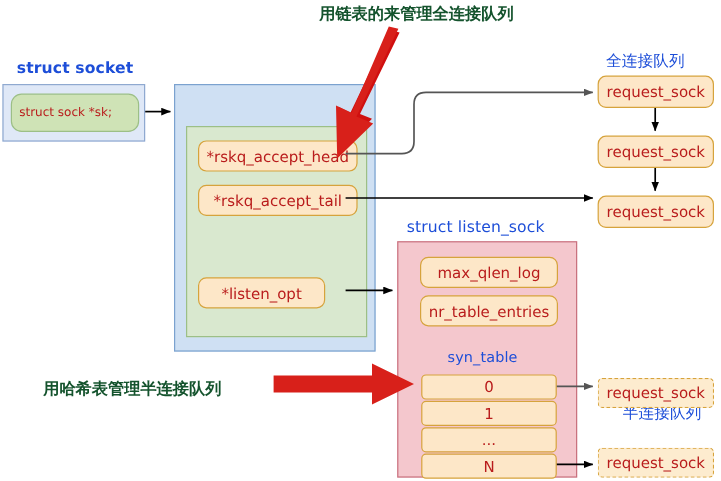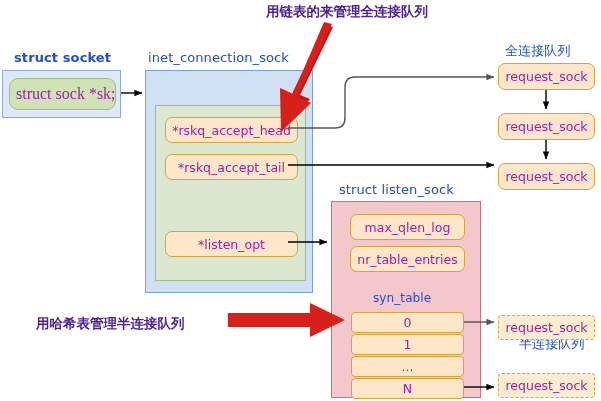--- a/index.html
+++ b/index.html
@@ -45,50 +45,49 @@
   .chip{
     position:absolute;
     box-sizing:border-box;
     background:#fde7c8;
     border:1.3px solid #d6a33c;
     border-radius:7px;
     display:flex;
     align-items:center;
     justify-content:center;
     font-size:12.5px;
-    color:#a21caf;
+    color:#b91c1c;
     white-space:nowrap;
   }
   .chip.green{
     background:#cfe3b6;
     border:1.3px solid #9cbf86;
     border-radius:9px;
     justify-content:flex-start;
     padding-left:6px;
-    font-size:16px;
-    font-family:Liberation Serif, serif;
+    font-size:10px;
   }
   .chip.square{
     border-radius:4px;
   }
   .chip.dashed{
     background:#fdeccf;
     border:1.6px dashed #d6a33c;
     border-radius:4px;
   }
   .chip.solid-rs{
     background:#fde7c8;
     border:1.3px solid #d6a33c;
     border-radius:7px;
   }
 
   
   .annot{
     position:absolute;
-    color:#4c1d95;
+    color:#14532d;
     font-size:13.5px;
     font-weight:700;
     white-space:nowrap;
   }
 
   svg.lines{
     position:absolute;left:0;top:0;
     width:601px;height:401px;
     pointer-events:none;
   }
@@ -101,32 +100,31 @@
   <div class="annot" style="left:266px;top:3px;">用链表的来管理全连接队列</div>
 
   <div class="annot" style="left:36px;top:315px;">用哈希表管理半连接队列</div>
 
   <div class="container-label" style="left:14px;top:50px;font-weight:600;">struct socket</div>
 
   <div class="node box-socket" style="left:2px;top:70px;width:119px;height:48px;">
     <div class="chip green" style="left:6px;top:7px;width:107px;height:32px;">struct sock *sk;</div>
   </div>
 
-  <div class="container-label" style="left:148px;top:50px;">inet_connection_sock</div>
 
   <div class="node box-icsk" style="left:145px;top:70px;width:168px;height:223px;">
 
 
     <div class="node box-accept-queue" style="left:9px;top:34px;width:151px;height:176px;">
 
       <div class="chip" style="left:9px;top:11px;width:133px;height:26px;">*rskq_accept_head</div>
 
       <div class="chip" style="left:9px;top:48px;width:133px;height:26px;">*rskq_accept_tail</div>
 
-      <div class="chip" style="left:9px;top:125px;width:133px;height:26px;text-align:right;">*listen_opt</div>
+      <div class="chip" style="left:9px;top:125px;width:106px;height:26px;text-align:right;">*listen_opt</div>
     </div>
   </div>
 
   <div class="container-label" style="left:339px;top:182px;">struct listen_sock</div>
 
   <div class="node box-listen-sock" style="left:331px;top:201px;width:150px;height:197px;">
 
     <div class="chip" style="left:18px;top:12px;width:115px;height:26px;">max_qlen_log</div>
 
     <div class="chip" style="left:18px;top:44px;width:115px;height:26px;">nr_table_entries</div>

